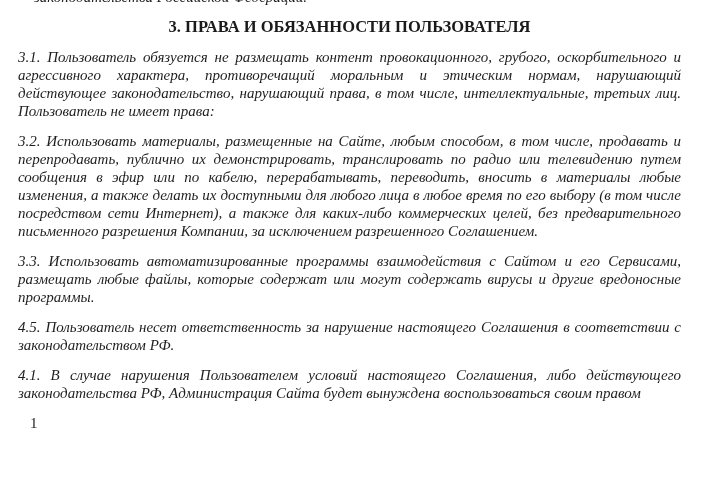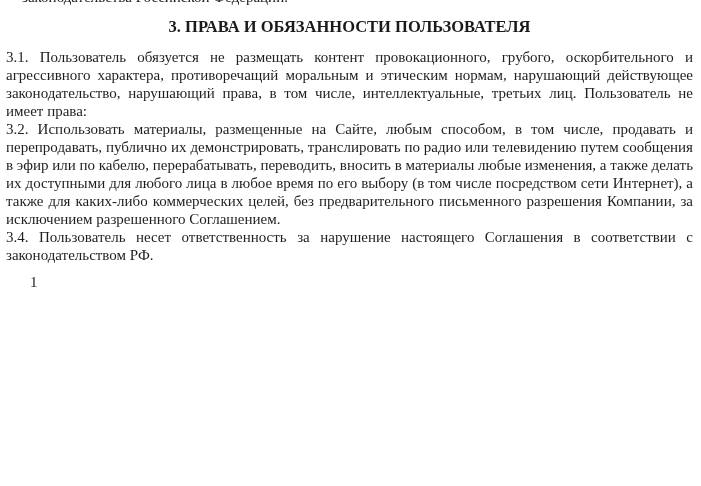--- a/index.html
+++ b/index.html
@@ -14,32 +14,33 @@
     height: 486px;
     overflow: hidden;
     background: #ffffff;
     font-family: "Liberation Serif", "DejaVu Serif", serif;
     font-size: 15px;
     line-height: 18px;
     color: #1e1e1e;
     padding: 0 8px 0 6px;
   }
   .clause {
-    margin: 0;
+    margin: 12px;
     text-align: justify;
+    font-style: italic;
   }
   .partial-top {
     margin-top: -12px;
     padding-left: 16px;
     text-align: left;
     white-space: nowrap;
     overflow: hidden;
   }
   .heading {
-    margin: 12px;
+    margin: 0;
     font-size: 16.5px;
     line-height: 18px;
     font-weight: bold;
     text-align: center;
     color: #1a1a1a;
   }
   .footer {
     margin-top: 9px;
     padding-left: 24px;
     text-align: left;
@@ -51,22 +52,24 @@
 <div class="page">
 
   <p class="clause partial-top">законодательства Российской Федерации.</p>
 
   <h2 class="heading">3. ПРАВА И ОБЯЗАННОСТИ ПОЛЬЗОВАТЕЛЯ</h2>
 
   <p class="clause"><span>3.1.</span> <span>Пользователь обязуется не размещать контент провокационного, грубого, оскорбительного и агрессивного характера, противоречащий моральным и этическим нормам, нарушающий действующее законодательство, нарушающий права, в том числе, интеллектуальные, третьих лиц. Пользователь не имеет права:</span></p>
 
   <p class="clause"><span>3.2.</span> <span>Использовать материалы, размещенные на Сайте, любым способом, в том числе, продавать и перепродавать, публично их демонстрировать, транслировать по радио или телевидению путем сообщения в эфир или по кабелю, перерабатывать, переводить, вносить в материалы любые изменения, а также делать их доступными для любого лица в любое время по его выбору (в том числе посредством сети Интернет), а также для каких-либо коммерческих целей, без предварительного письменного разрешения Компании, за исключением разрешенного Соглашением.</span></p>
 
+  <p class="clause"><span>3.3.</span> <span>Использовать автоматизированные программы взаимодействия с Сайтом и его Сервисами, размещать любые файлы, которые содержат или могут содержать вирусы и другие вредоносные программы.</span></p>
 
-  <p class="clause"><span>3.4.</span> <span>Пользователь несет ответственность за нарушение настоящего Соглашения в соответствии с законодательством РФ.</span></p>
+  <p class="clause"><span>4.5.</span> <span>Пользователь несет ответственность за нарушение настоящего Соглашения в соответствии с законодательством РФ.</span></p>
 
 
 
 
+  <p class="clause"><span>4.1.</span> <span>В случае нарушения Пользователем условий настоящего Соглашения, либо действующего законодательства РФ, Администрация Сайта будет вынуждена воспользоваться своим правом</span></p>
 
   <div class="footer">1</div>
 
 </div>
 
 </body></html>

